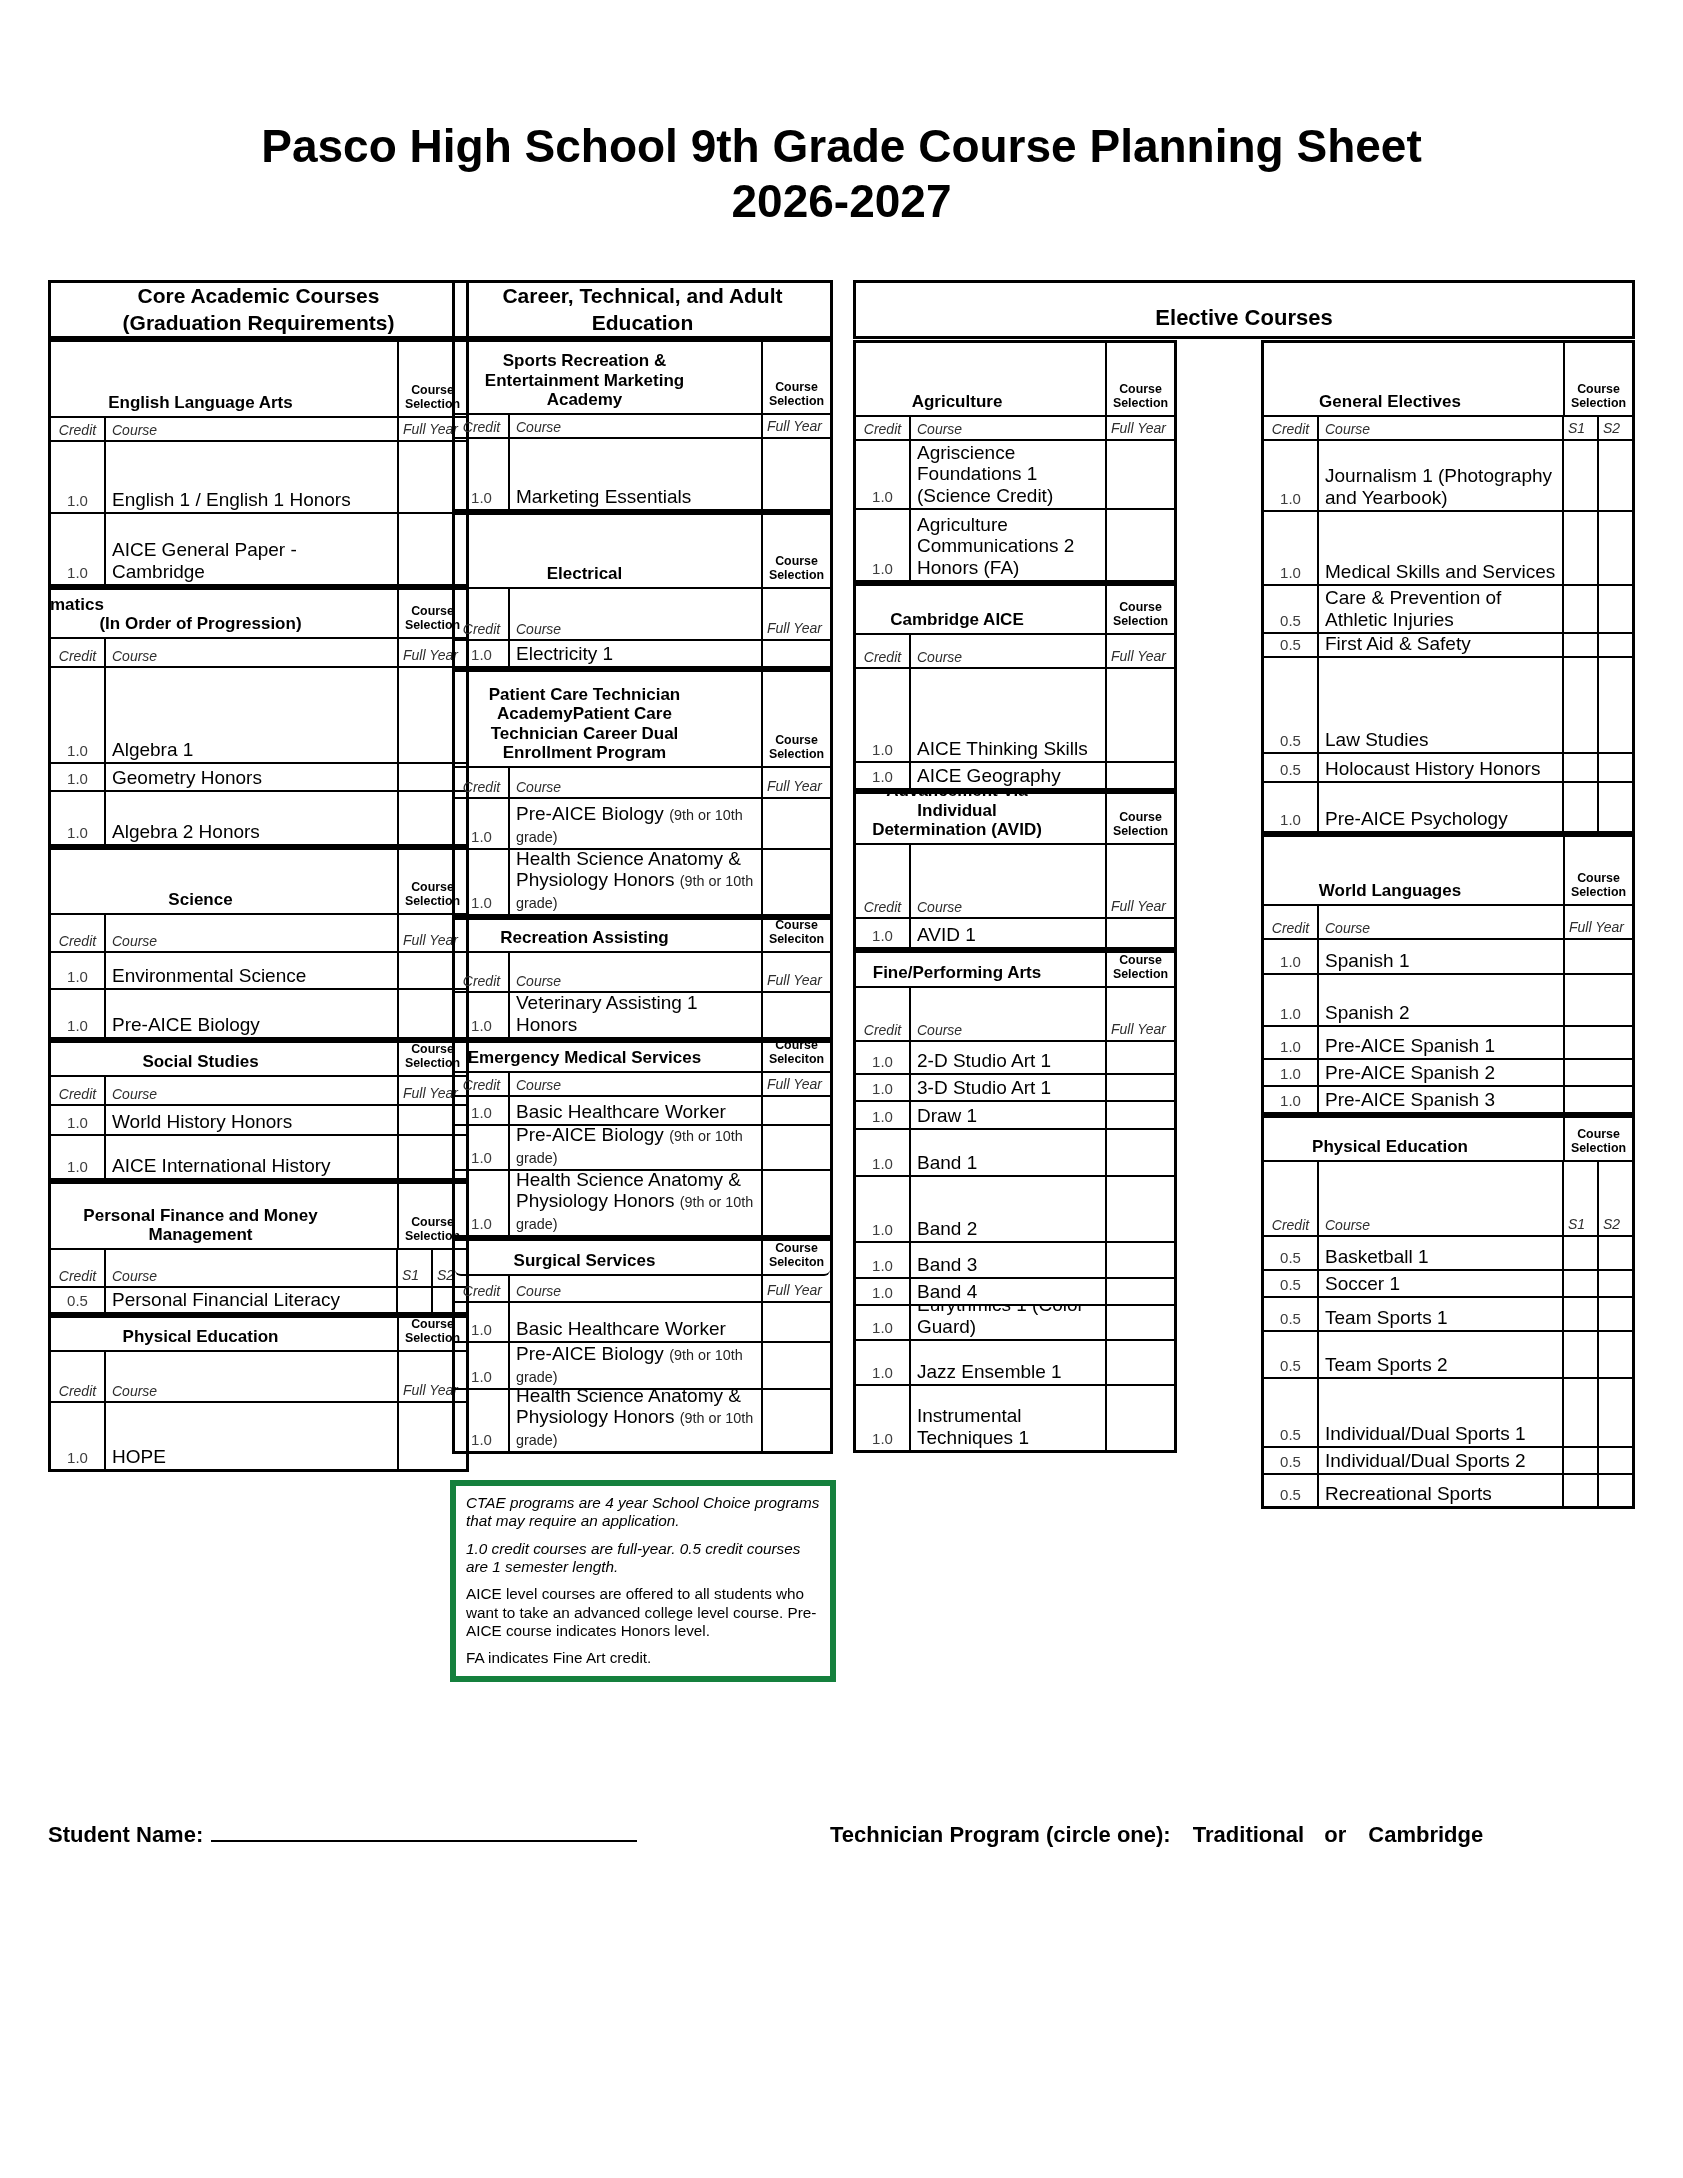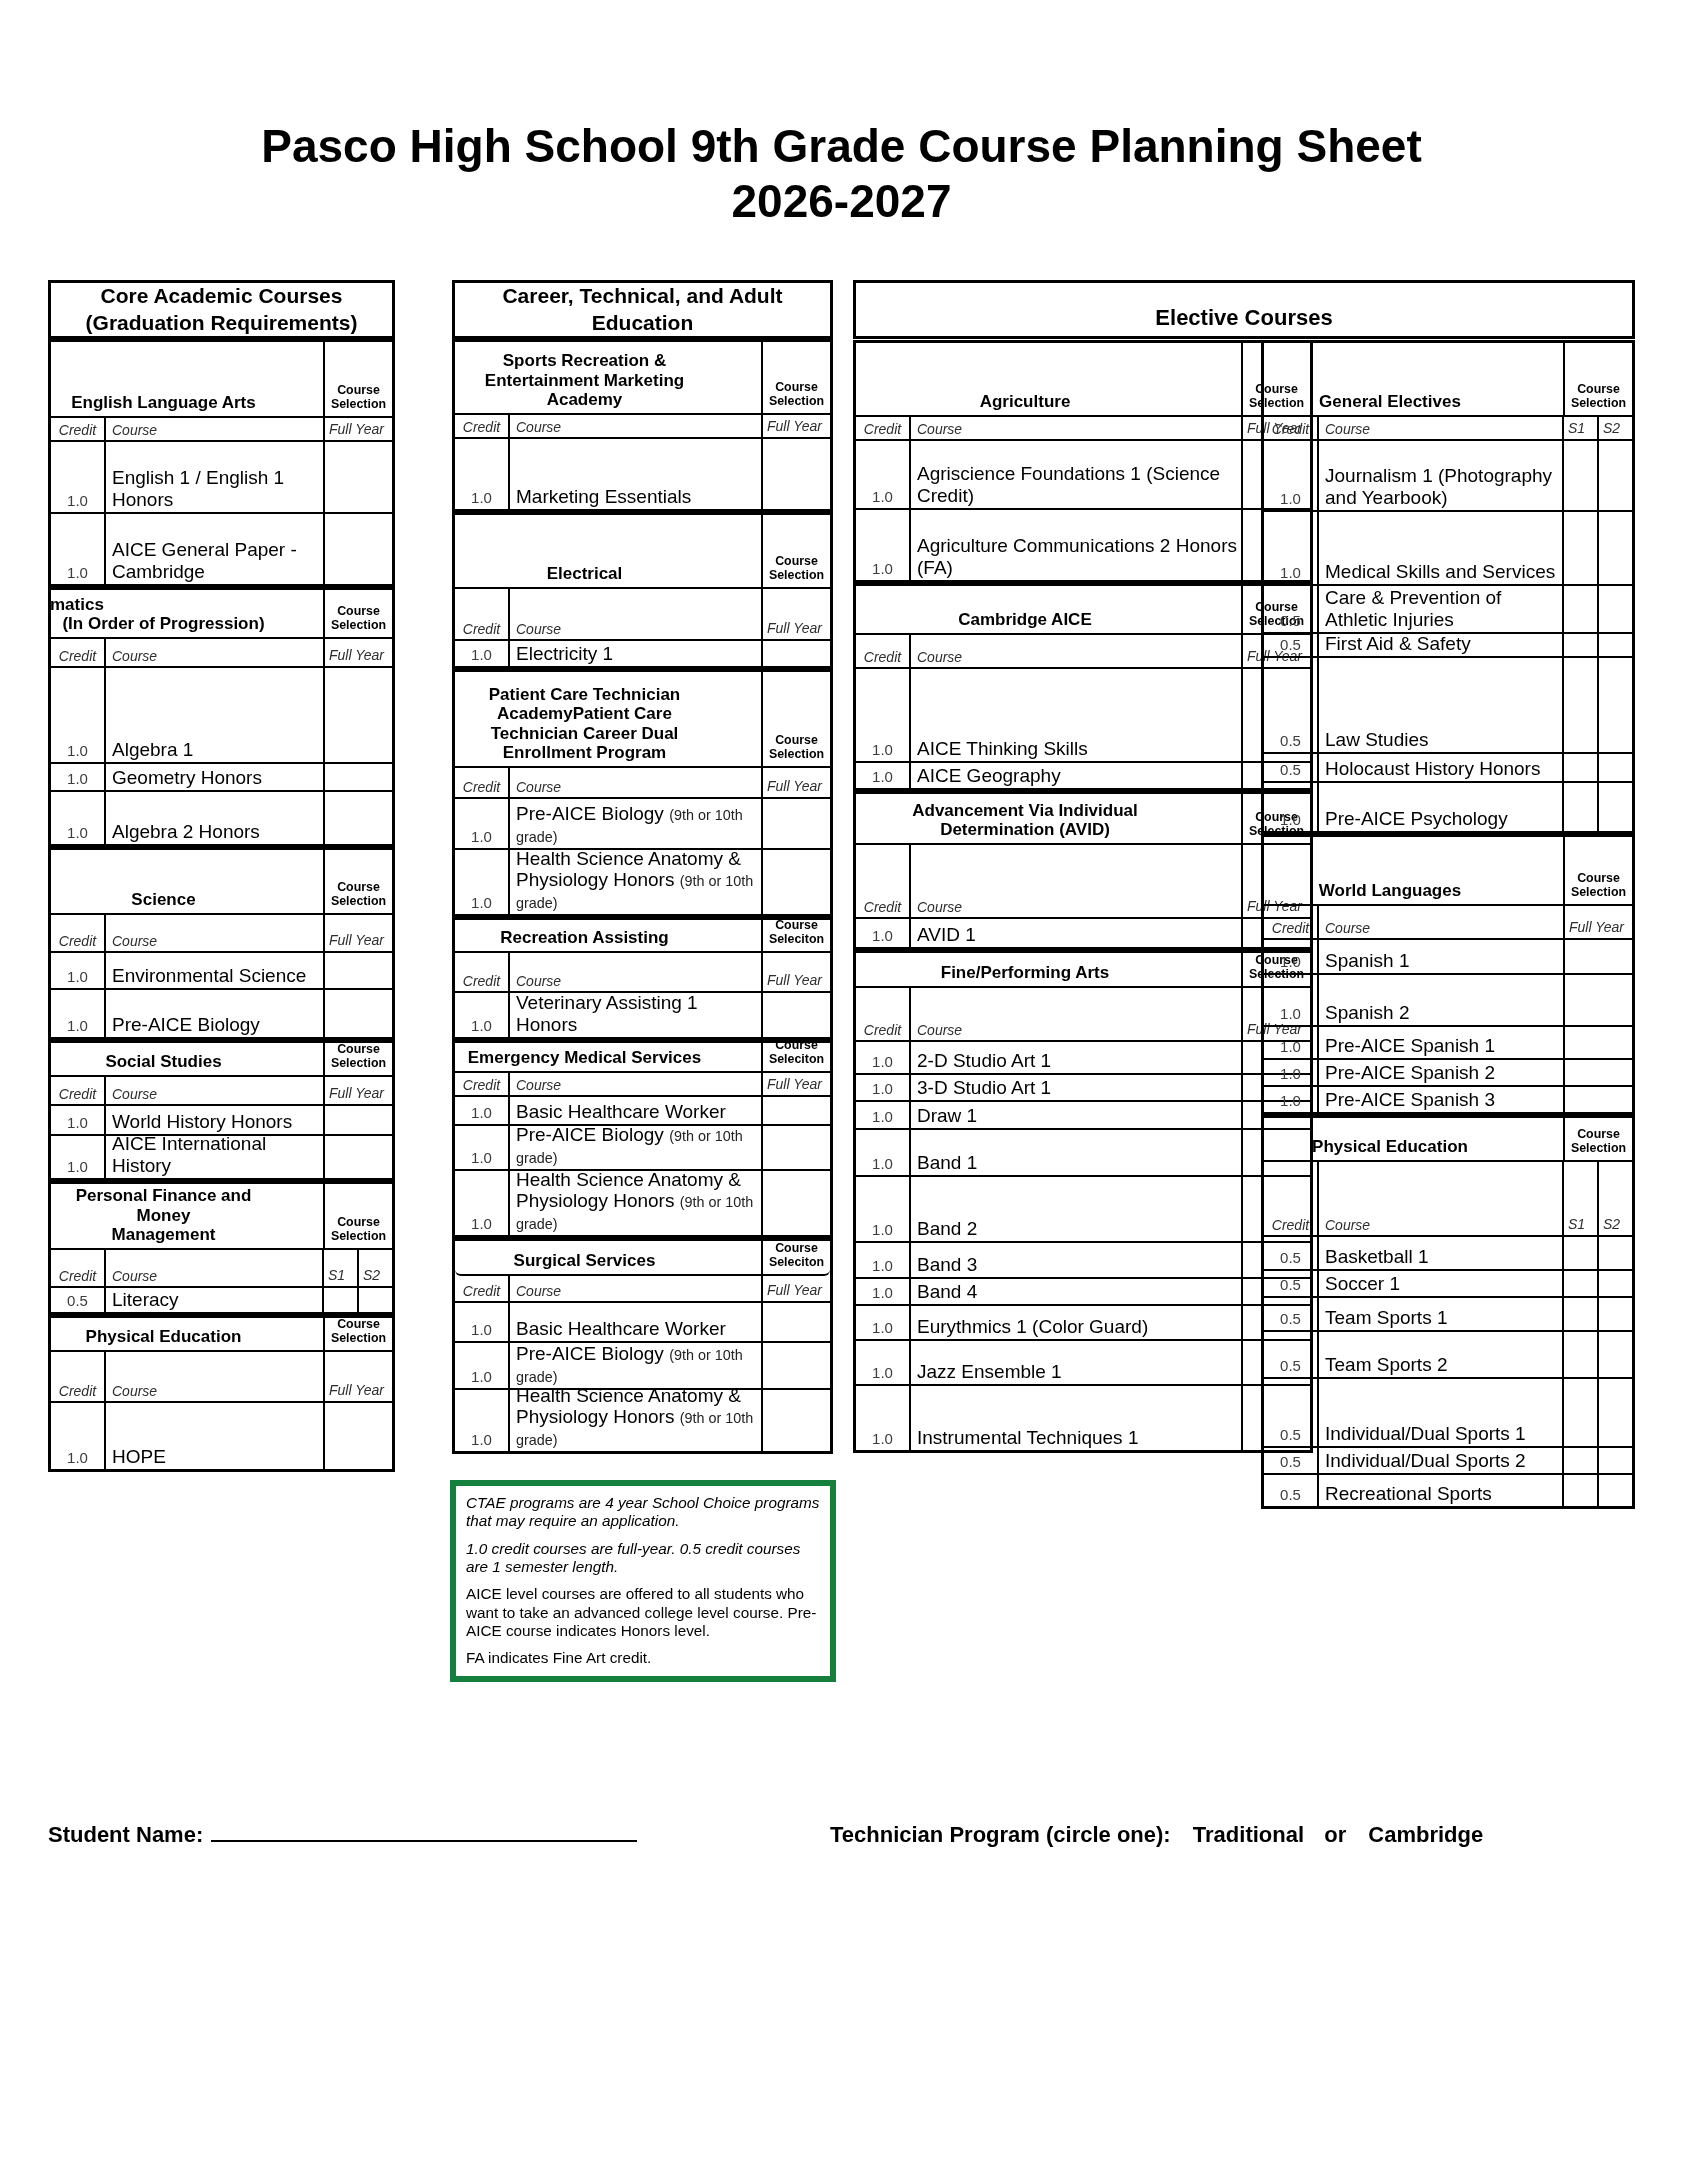--- a/index.html
+++ b/index.html
@@ -6,23 +6,23 @@
   html, body { background: #fff; }
   body {
     width: 1683px; height: 2178px; position: relative;
     font-family: "Liberation Sans", sans-serif; color: #000;
   }
   .page-title {
     position: absolute; top: 119px; left: 0; width: 100%;
     text-align: center; font-weight: bold; font-size: 46px; line-height: 1.2;
   }
   .col { position: absolute; }
-  #col-core { left: 48px; top: 280px; width: 347px; }
+  #col-core { left: 48px; top: 280px; width: 421px; }
   #col-ctae { left: 452px; top: 280px; width: 381px; }
-  #col-electives-left  { left: 853px;  top: 340px; width: 460px; }
+  #col-electives-left  { left: 853px;  top: 340px; width: 324px; }
   #col-electives-right { left: 1261px; top: 340px; width: 374px; }
   .banner {
     position: absolute; left: 853px; top: 280px; width: 782px; height: 59px;
     border: 3px solid #000; display: flex; align-items: flex-end; justify-content: center;
     font-weight: bold; font-size: 22px; padding-bottom: 5px;
   }
   .col-header {
     border: 3px solid #000; height: 59px;
     display: flex; flex-direction: column; justify-content: center;
     text-align: center; font-weight: bold; font-size: 21px; line-height: 1.25;

